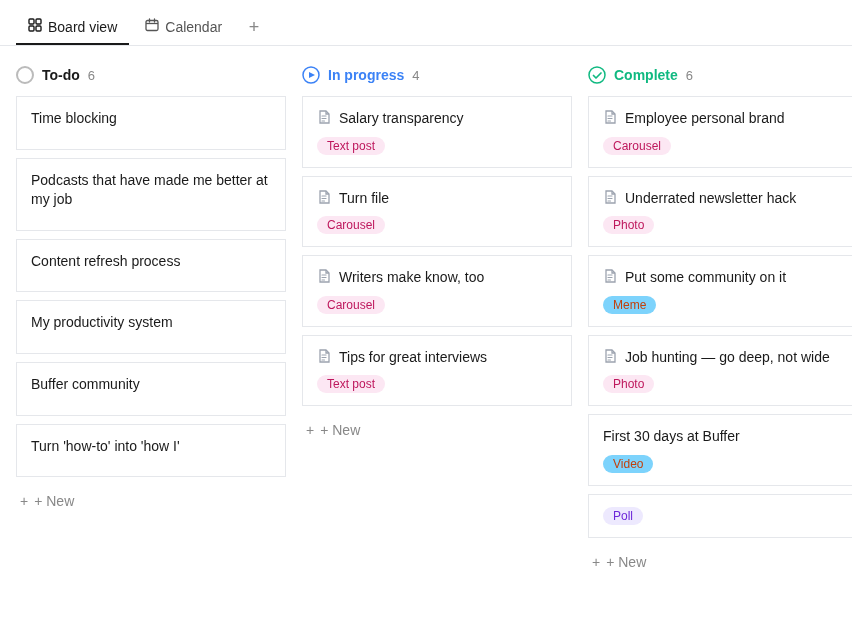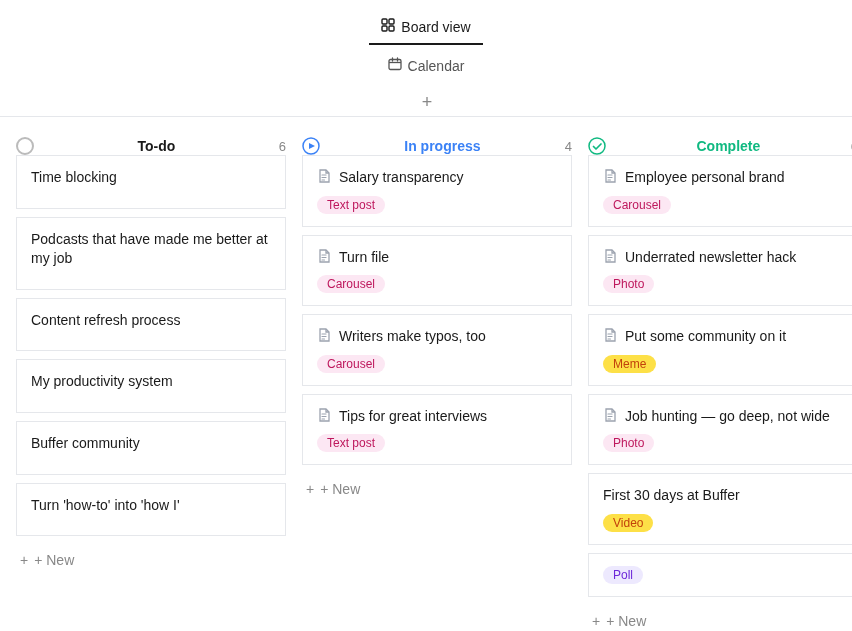--- a/index.html
+++ b/index.html
@@ -10,21 +10,20 @@
       font-size: 14px;
     }
 
     
     .top-nav {
       display: flex;
       align-items: center;
       gap: 4px;
       padding: 10px 16px 0 16px;
       border-bottom: 1px solid #e5e7eb;
-      flex-direction: column;
     }
     .nav-tab {
       display: flex;
       align-items: center;
       gap: 6px;
       padding: 8px 12px;
       cursor: pointer;
       border-radius: 4px 4px 0 0;
       color: #555;
       font-size: 14px;
@@ -68,21 +67,21 @@
       width: 270px;
       flex-shrink: 0;
       display: flex;
       flex-direction: column;
       gap: 0;
     }
     .column-header {
       display: flex;
       align-items: center;
       gap: 8px;
-      justify-content: space-between;
+      margin-bottom: 12px;
     }
     .column-title {
       font-weight: 600;
       font-size: 14px;
     }
     .column-count {
       color: #888;
       font-size: 13px;
     }
     .col-icon-todo {
@@ -132,21 +131,21 @@
       color: #1a1a1a;
     }
     .tag {
       display: inline-block;
       padding: 2px 10px;
       border-radius: 20px;
       font-size: 12px;
       font-weight: 500;
     }
     .tag-pink { background: #fce7f3; color: #be185d; }
-    .tag-orange { background: #fde047; color: #c2410c; }
+    .tag-orange { background: #7dd3fc; color: #c2410c; }
     .tag-purple { background: #ede9fe; color: #6d28d9; }
 
     
     .card-plain .card-title-row {
       align-items: center;
     }
 
     
     .new-btn {
       display: flex;
@@ -282,21 +281,21 @@
 
     <div class="card">
       <div class="card-title-row">
         <span class="card-doc-icon">
           <svg width="14" height="14" viewBox="0 0 14 14" fill="none" xmlns="http://www.w3.org/2000/svg">
             <path d="M3 1h6l3 3v9H3V1z" stroke="#9ca3af" stroke-width="1.3" fill="none"></path>
             <path d="M9 1v3h3" stroke="#9ca3af" stroke-width="1.3"></path>
             <path d="M5 6h4M5 8.5h4M5 11h2.5" stroke="#9ca3af" stroke-width="1.2" stroke-linecap="round"></path>
           </svg>
         </span>
-        <span class="card-title">Writers make typos, too</span>
+        <span class="card-title">Writers make know, too</span>
       </div>
       <span class="tag tag-pink">Carousel</span>
     </div>
 
     <div class="card">
       <div class="card-title-row">
         <span class="card-doc-icon">
           <svg width="14" height="14" viewBox="0 0 14 14" fill="none" xmlns="http://www.w3.org/2000/svg">
             <path d="M3 1h6l3 3v9H3V1z" stroke="#9ca3af" stroke-width="1.3" fill="none"></path>
             <path d="M9 1v3h3" stroke="#9ca3af" stroke-width="1.3"></path>

